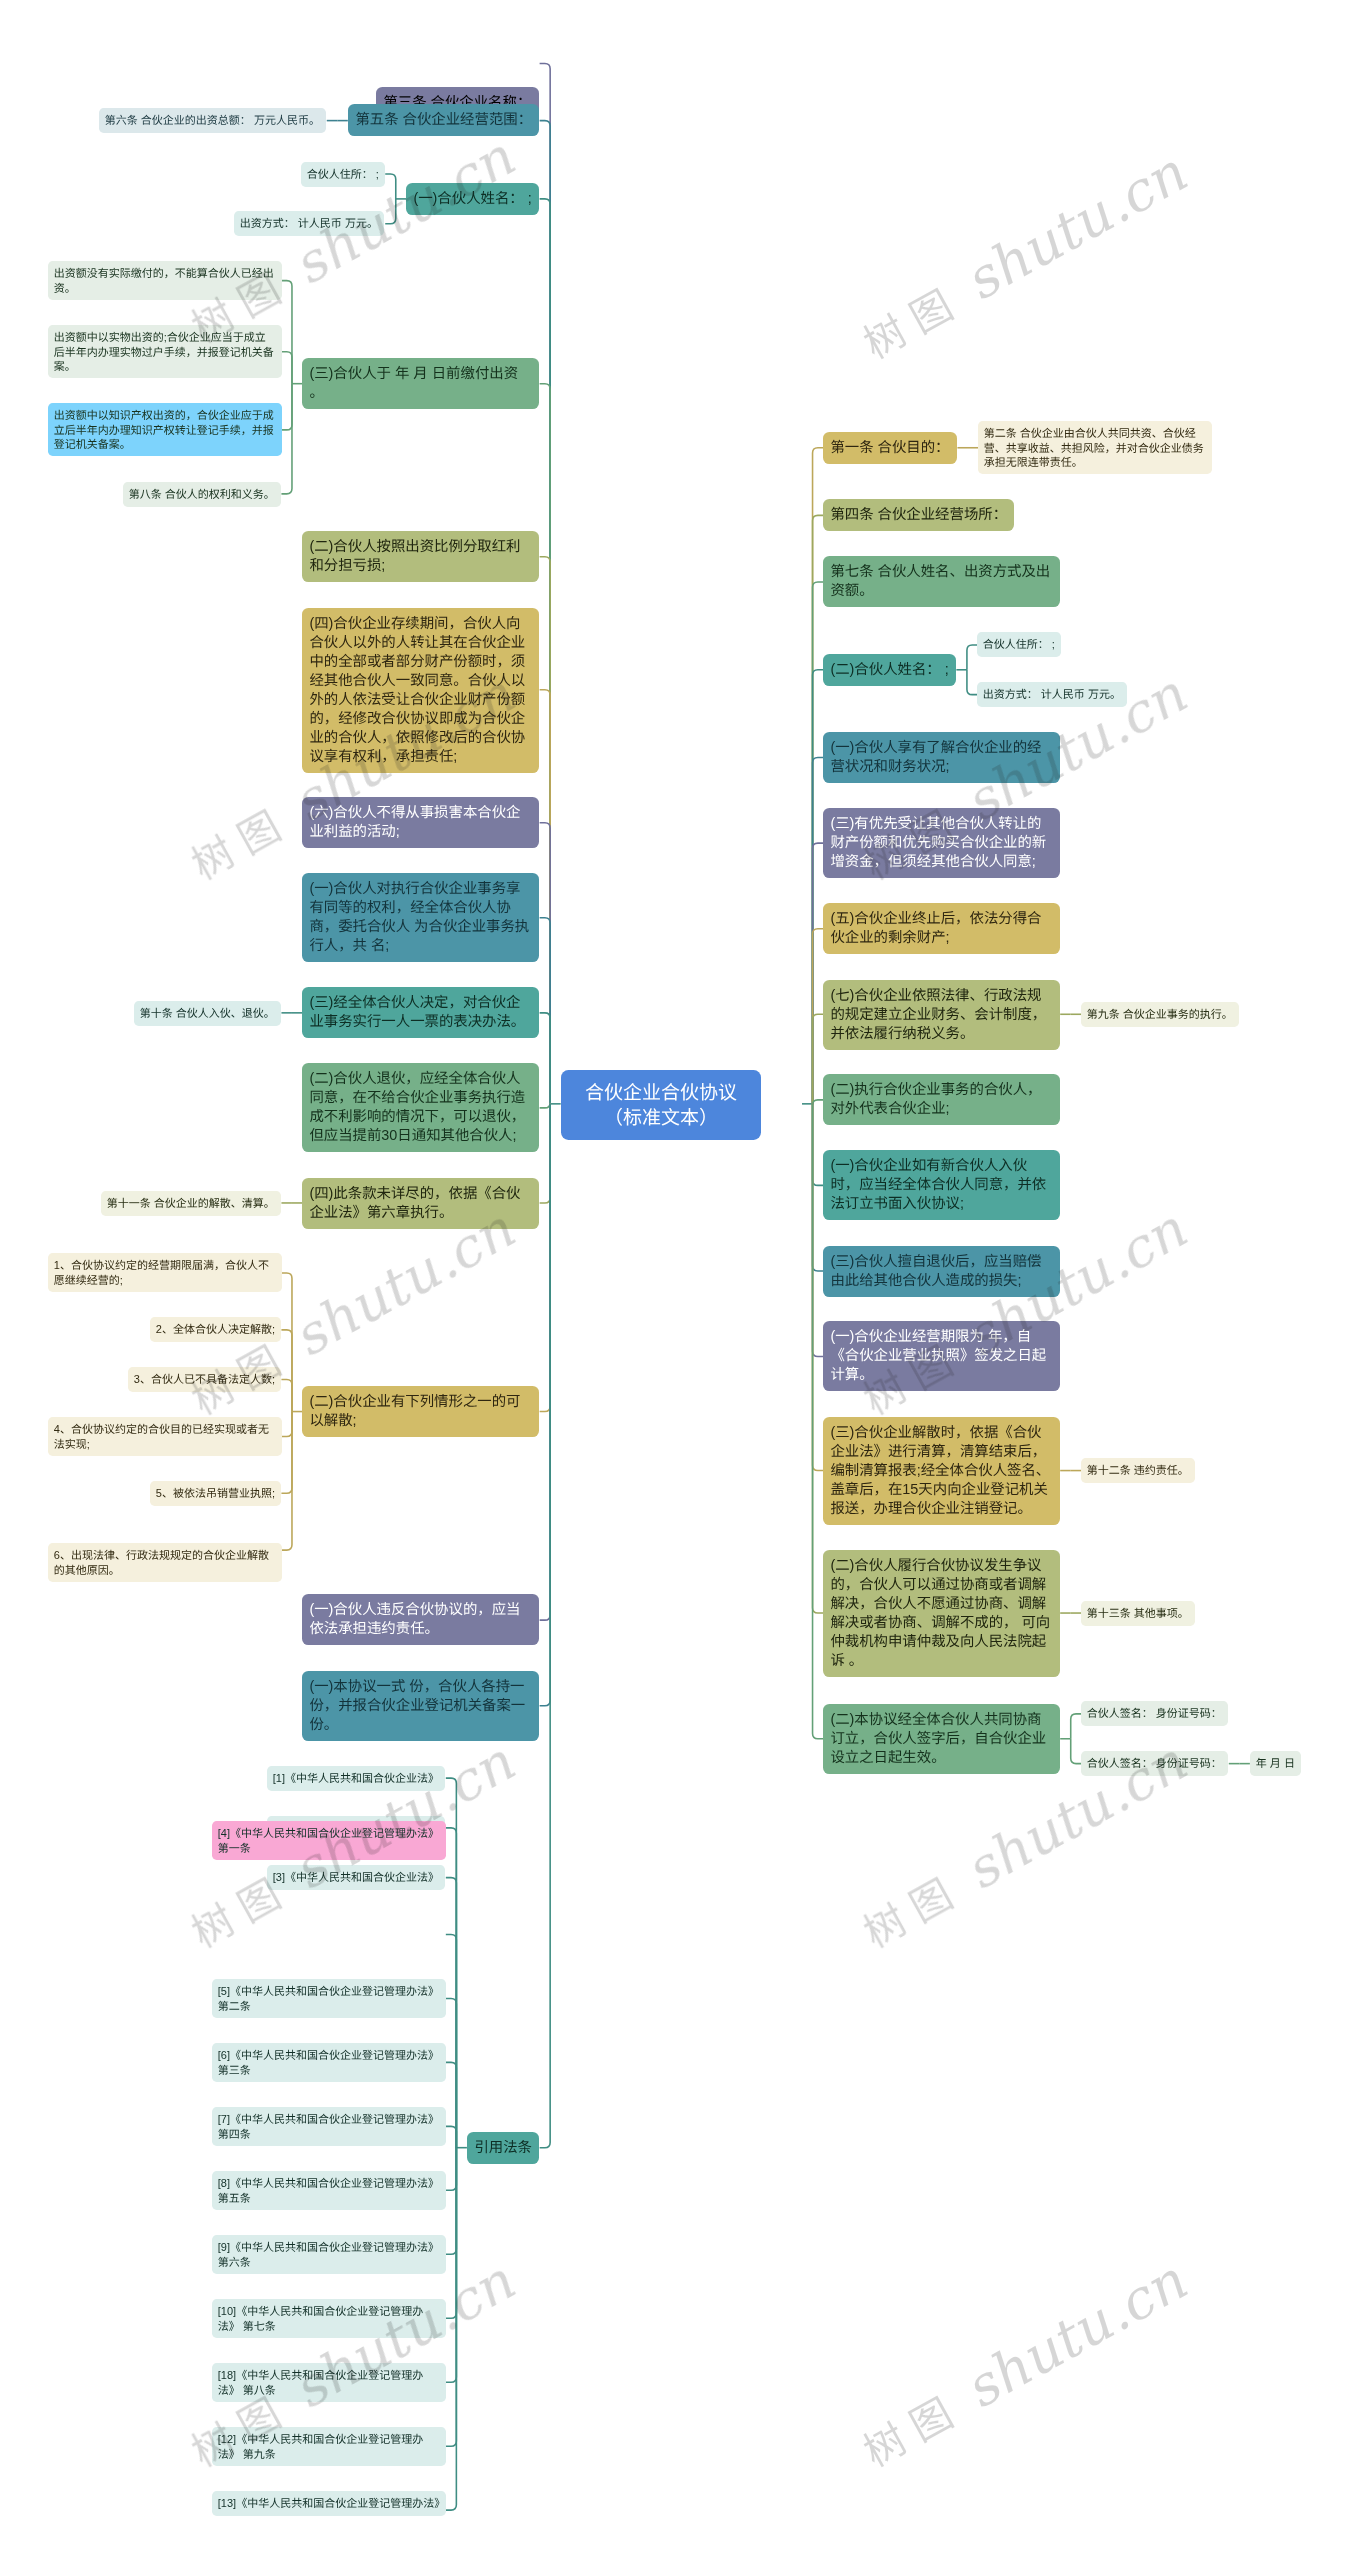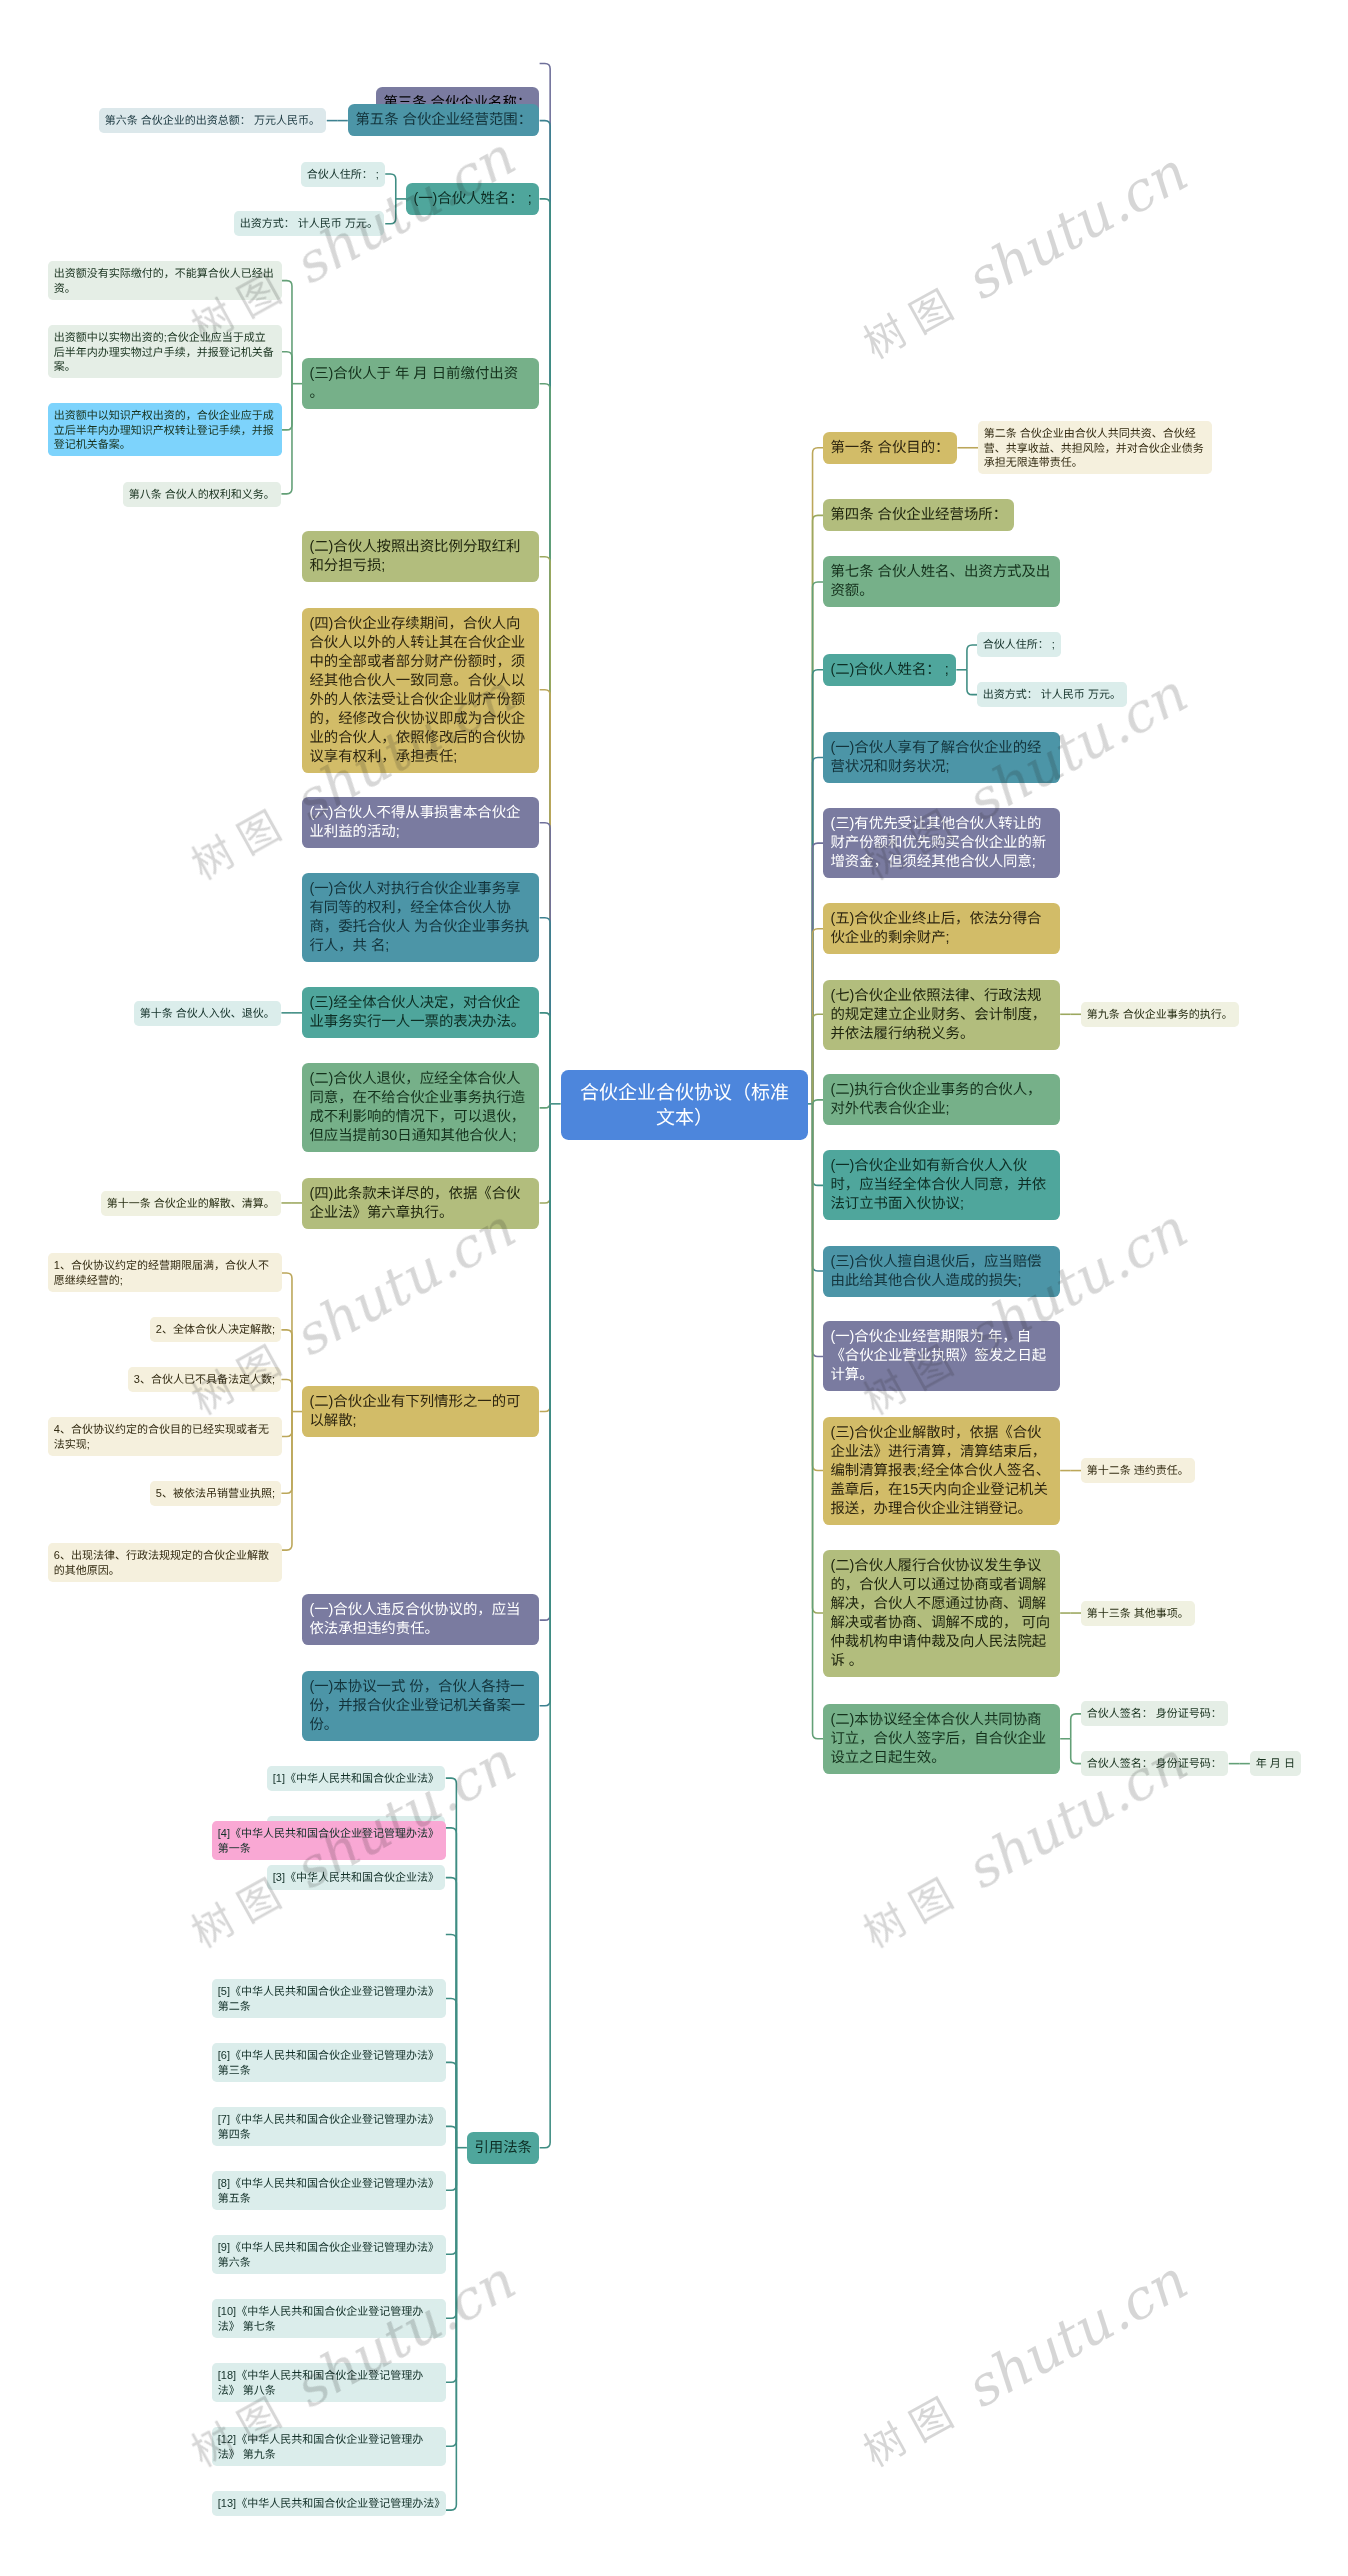--- a/index.html
+++ b/index.html
@@ -170,21 +170,21 @@
     <div class="node lv1" style="background: rgb(76, 149, 167); color: rgb(19, 51, 59); left: 823px; top: 1246px; width: 222px;"><span>(三)合伙人擅自退伙后，应当赔偿由此给其他合伙人造成的损失;</span></div>
     <div class="node lv1" style="background: rgb(122, 123, 160); color: rgb(255, 255, 255); left: 823px; top: 1321px; width: 222px;"><span>(一)合伙企业经营期限为 年，自《合伙企业营业执照》签发之日起计算。</span></div>
     <div class="node lv1" style="background: rgb(210, 188, 104); color: rgb(46, 38, 16); left: 823px; top: 1417px; width: 222px;"><span>(三)合伙企业解散时，依据《合伙企业法》进行清算，清算结束后，编制清算报表;经全体合伙人签名、盖章后，在15天内向企业登记机关报送，办理合伙企业注销登记。</span></div>
     <div class="node lv2" style="background: rgb(245, 240, 221); color: rgb(51, 43, 18); left: 1081px; top: 1458px;"><span>第十二条 违约责任。</span></div>
     <div class="node lv1" style="background: rgb(178, 189, 125); color: rgb(32, 38, 15); left: 823px; top: 1550px; width: 222px;"><span>(二)合伙人履行合伙协议发生争议的，合伙人可以通过协商或者调解解决，合伙人不愿通过协商、调解解决或者协商、调解不成的， 可向仲裁机构申请仲裁及向人民法院起诉 。</span></div>
     <div class="node lv2" style="background: rgb(240, 241, 225); color: rgb(40, 47, 20); left: 1081px; top: 1601px;"><span>第十三条 其他事项。</span></div>
     <div class="node lv1" style="background: rgb(118, 176, 137); color: rgb(20, 49, 28); left: 823px; top: 1704px; width: 222px;"><span>(二)本协议经全体合伙人共同协商订立，合伙人签字后，自合伙企业设立之日起生效。</span></div>
     <div class="node lv2" style="background: rgb(229, 238, 230); color: rgb(24, 50, 30); left: 1081px; top: 1701px;"><span>合伙人签名： 身份证号码：</span></div>
     <div class="node lv2" style="background: rgb(229, 238, 230); color: rgb(24, 50, 30); left: 1081px; top: 1751px;"><span>合伙人签名： 身份证号码：</span></div>
     <div class="node lv2" style="background: rgb(229, 238, 230); color: rgb(24, 50, 30); left: 1250px; top: 1751px;"><span>年 月 日</span></div>
-    <div id="root-node" style="background: rgb(77, 134, 220); color: rgb(255, 255, 255); width: 247px; left: 561px; top: 1070px;"><span>合伙企业合伙协议（标准文本）</span></div>
+    <div id="root-node" style="background: rgb(77, 134, 220); color: rgb(255, 255, 255); width: 200px; left: 561px; top: 1070px;"><span>合伙企业合伙协议（标准文本）</span></div>
   </div>
 <div class="wm" style="left: 209px; top: 296px;"><span class="cjk">树图</span><span> shutu.cn</span></div>
 <div class="wm" style="left: 881px; top: 312px;"><span class="cjk">树图</span><span> shutu.cn</span></div>
 <div class="wm" style="left: 209px; top: 833px;"><span class="cjk">树图</span><span> shutu.cn</span></div>
 <div class="wm" style="left: 881px; top: 833px;"><span class="cjk">树图</span><span> shutu.cn</span></div>
 <div class="wm" style="left: 209px; top: 1368px;"><span class="cjk">树图</span><span> shutu.cn</span></div>
 <div class="wm" style="left: 881px; top: 1368px;"><span class="cjk">树图</span><span> shutu.cn</span></div>
 <div class="wm" style="left: 209px; top: 1901px;"><span class="cjk">树图</span><span> shutu.cn</span></div>
 <div class="wm" style="left: 881px; top: 1901px;"><span class="cjk">树图</span><span> shutu.cn</span></div>
 <div class="wm" style="left: 209px; top: 2420px;"><span class="cjk">树图</span><span> shutu.cn</span></div>

